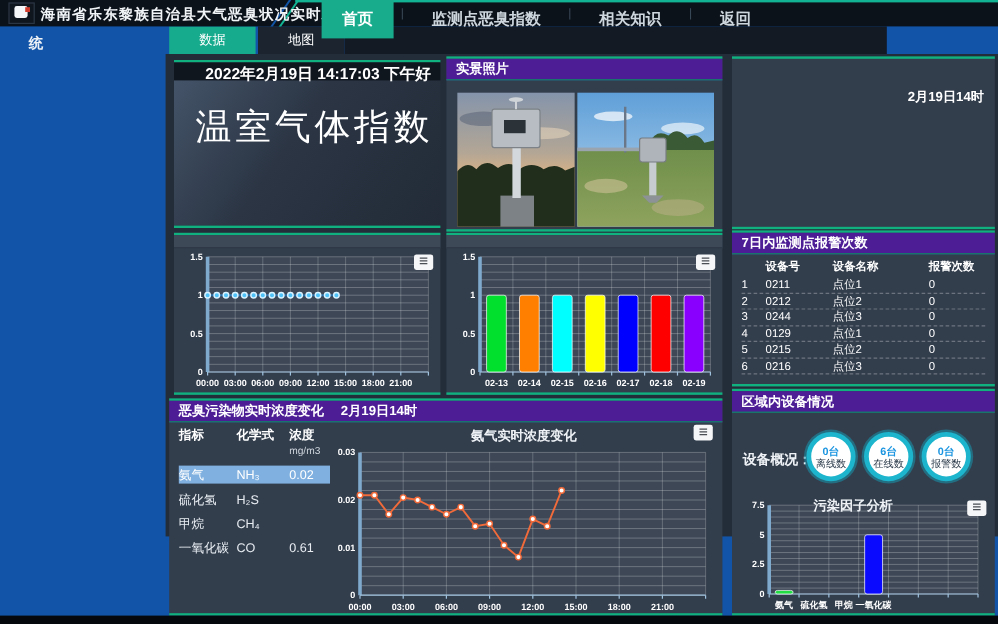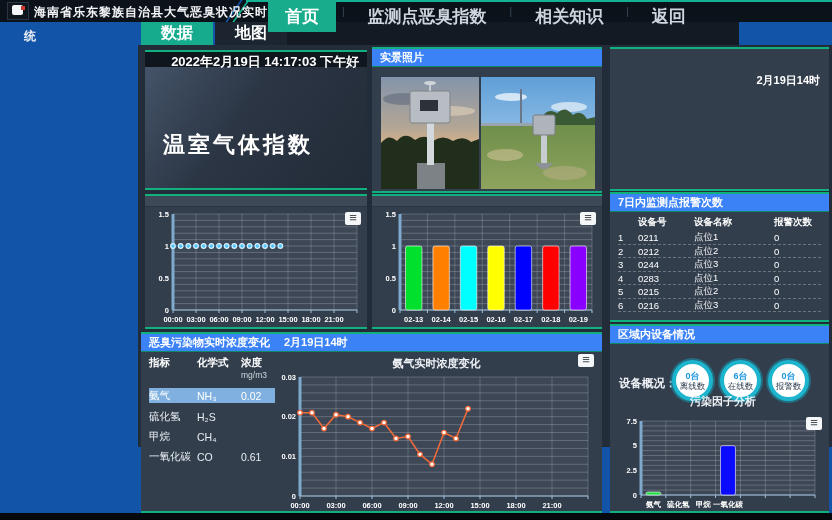--- a/index.html
+++ b/index.html
@@ -10,52 +10,52 @@
   .topnav{position:absolute;left:0;top:0;width:832px;height:22px;background:#0c1219;z-index:5;}
   .navline{position:absolute;top:0;left:246px;right:0;height:2px;background:#12b394;}
   .diag{position:absolute;top:0;height:22px;width:2px;transform:skewX(-35deg);}
   .d1{left:240px;background:#12b394;}
   .d2{left:233px;background:#1254a7;}
   .logo{position:absolute;left:7px;top:2px;width:22px;height:18px;background:#10161e;border:1px solid #2a3644;}
   .logo::before{content:"";position:absolute;left:4px;top:2px;width:11px;height:10px;background:#f4f6f8;border-radius:2px;}
   .logo::after{content:"";position:absolute;right:3px;top:3px;width:4px;height:4px;background:#d03a2b;}
   .apptitle{position:absolute;left:34px;top:4px;color:#f2f5f8;font-size:12px;font-weight:bold;letter-spacing:1px;white-space:nowrap;}
   .navmenu{position:absolute;left:268px;top:0;height:22px;display:flex;align-items:stretch;}
-  .navitem{display:flex;align-items:center;padding:16px 17px;color:#cdd5dd;font-size:17px;font-weight:bold;cursor:pointer;}
+  .navitem{display:flex;align-items:center;padding:16px 17px;color:#cdd5dd;font-size:13px;font-weight:bold;cursor:pointer;}
   .navitem.active{background:#18ac8d;color:#fff;}
   .navsep{display:flex;align-items:center;color:#3c4c5c;font-size:10px;padding:0 6px;}
 
   
   .side-title{position:absolute;left:24px;top:28px;color:#eef2f6;font-size:12px;font-weight:bold;z-index:4;}
   .tabrow{position:absolute;left:0;top:22px;width:832px;height:23px;z-index:4;}
   .tab{position:absolute;top:0;height:23px;width:72px;display:flex;align-items:center;justify-content:center;
-       color:#fff;font-size:16px;font-weight:bold;cursor:pointer;}
+       color:#fff;font-size:11px;font-weight:normal;cursor:pointer;}
   .tab-active{background:#17ab8e;}
   .tab-idle{background:#1b242f;}
   .tabfill{position:absolute;left:287px;top:0;height:23px;width:452px;background:#131a23;}
 
   .maindark{position:absolute;left:138px;top:45px;width:694px;height:402px;background:#232d39;z-index:1;}
   .bottombar{position:absolute;left:0;top:513px;width:832px;height:7px;background:#05080c;z-index:6;}
 
   
   .panel{position:absolute;background:#333e4d;border-top:2px solid #10b07f;border-bottom:2px solid #10b07f;z-index:2;}
-  .phead{height:18px;background:#3b82f6;color:#fff;font-size:11px;font-weight:bold;
+  .phead{height:18px;background:#4c1d95;color:#fff;font-size:11px;font-weight:bold;
          padding:2px 8px;border-bottom:1px solid #0d8a64;display:flex;align-items:center;}
   .phead .pdate{margin-left:14px;}
   .chartcap{height:11px;background:#3e4957;border-bottom:1px solid #2b3542;}
   .chart{position:absolute;}
   .menuicon{position:absolute;width:16px;height:13px;background:#f5f6f7;border-radius:2px;color:#4a4f56;
             font-size:13px;line-height:12px;text-align:center;font-weight:bold;cursor:pointer;z-index:3;}
   .menuicon::before{content:"\2261";}
   .charttitle{position:absolute;color:#eef2f6;font-size:11px;font-weight:bold;text-align:center;z-index:3;}
 
   
   .p-greet{background:linear-gradient(125deg,#46566b 0%,#2b3544 45%,#222b37 100%);}
   .datebar{height:15px;background:#10161e;color:#fff;font-size:13px;font-weight:bold;text-align:right;padding:1px 8px 0 0;}
-  .headline{position:absolute;left:18px;top:34px;color:#fff;font-size:22px;font-weight:bold;letter-spacing:3px;margin-top:44px;}
+  .headline{position:absolute;left:18px;top:34px;color:#fff;font-size:30px;font-weight:normal;letter-spacing:3px;}
 
   
   .photos{position:absolute;left:9px;top:28px;display:flex;gap:2px;}
   .photos svg{display:block;}
 
   
   .wdate{position:absolute;right:9px;top:24px;color:#fff;font-size:11px;font-weight:bold;}
 
   
   .atable{position:absolute;left:8px;top:22px;right:8px;color:#fff;font-size:9.5px;}
@@ -324,21 +324,21 @@
             <span>0</span>
           </div>
           <div class="arow">
             <span>3</span>
             <span>0244</span>
             <span>点位3</span>
             <span>0</span>
           </div>
           <div class="arow">
             <span>4</span>
-            <span>0283</span>
+            <span>0129</span>
             <span>点位1</span>
             <span>0</span>
           </div>
           <div class="arow">
             <span>5</span>
             <span>0215</span>
             <span>点位2</span>
             <span>0</span>
           </div>
           <div class="arow">
@@ -466,21 +466,21 @@
         </div>
         <div class="ring">
           <div class="v">6台</div>
           <div class="l">在线数</div>
         </div>
         <div class="ring">
           <div class="v">0台</div>
           <div class="l">报警数</div>
         </div>
       </div>
-    <div class="charttitle" style="left:0;top:68px;width:202px;margin-left:12px;">污染因子分析</div>
+    <div class="charttitle" style="left:0;top:88px;width:202px;">污染因子分析</div>
     <div class="chart" style="left:5px;top:89px;width:208px;height:95px;"><svg width="208" height="95" xmlns="http://www.w3.org/2000/svg" font-family="DejaVu Sans, sans-serif">
           <rect x="26" y="6" width="174" height="74" fill="rgba(255,255,255,0.05)"></rect>
           <line x1="26" y1="6" x2="200" y2="6" stroke="rgba(255,255,255,.35)" stroke-width="0.6"></line>
           <line x1="26" y1="10.933333333333334" x2="200" y2="10.933333333333334" stroke="rgba(255,255,255,.35)" stroke-width="0.6"></line>
           <line x1="26" y1="15.866666666666667" x2="200" y2="15.866666666666667" stroke="rgba(255,255,255,.35)" stroke-width="0.6"></line>
           <line x1="26" y1="20.8" x2="200" y2="20.8" stroke="rgba(255,255,255,.35)" stroke-width="0.6"></line>
           <line x1="26" y1="25.733333333333334" x2="200" y2="25.733333333333334" stroke="rgba(255,255,255,.35)" stroke-width="0.6"></line>
           <line x1="26" y1="30.666666666666668" x2="200" y2="30.666666666666668" stroke="rgba(255,255,255,.35)" stroke-width="0.6"></line>
           <line x1="26" y1="35.6" x2="200" y2="35.6" stroke="rgba(255,255,255,.35)" stroke-width="0.6"></line>
           <line x1="26" y1="40.53333333333333" x2="200" y2="40.53333333333333" stroke="rgba(255,255,255,.35)" stroke-width="0.6"></line>

